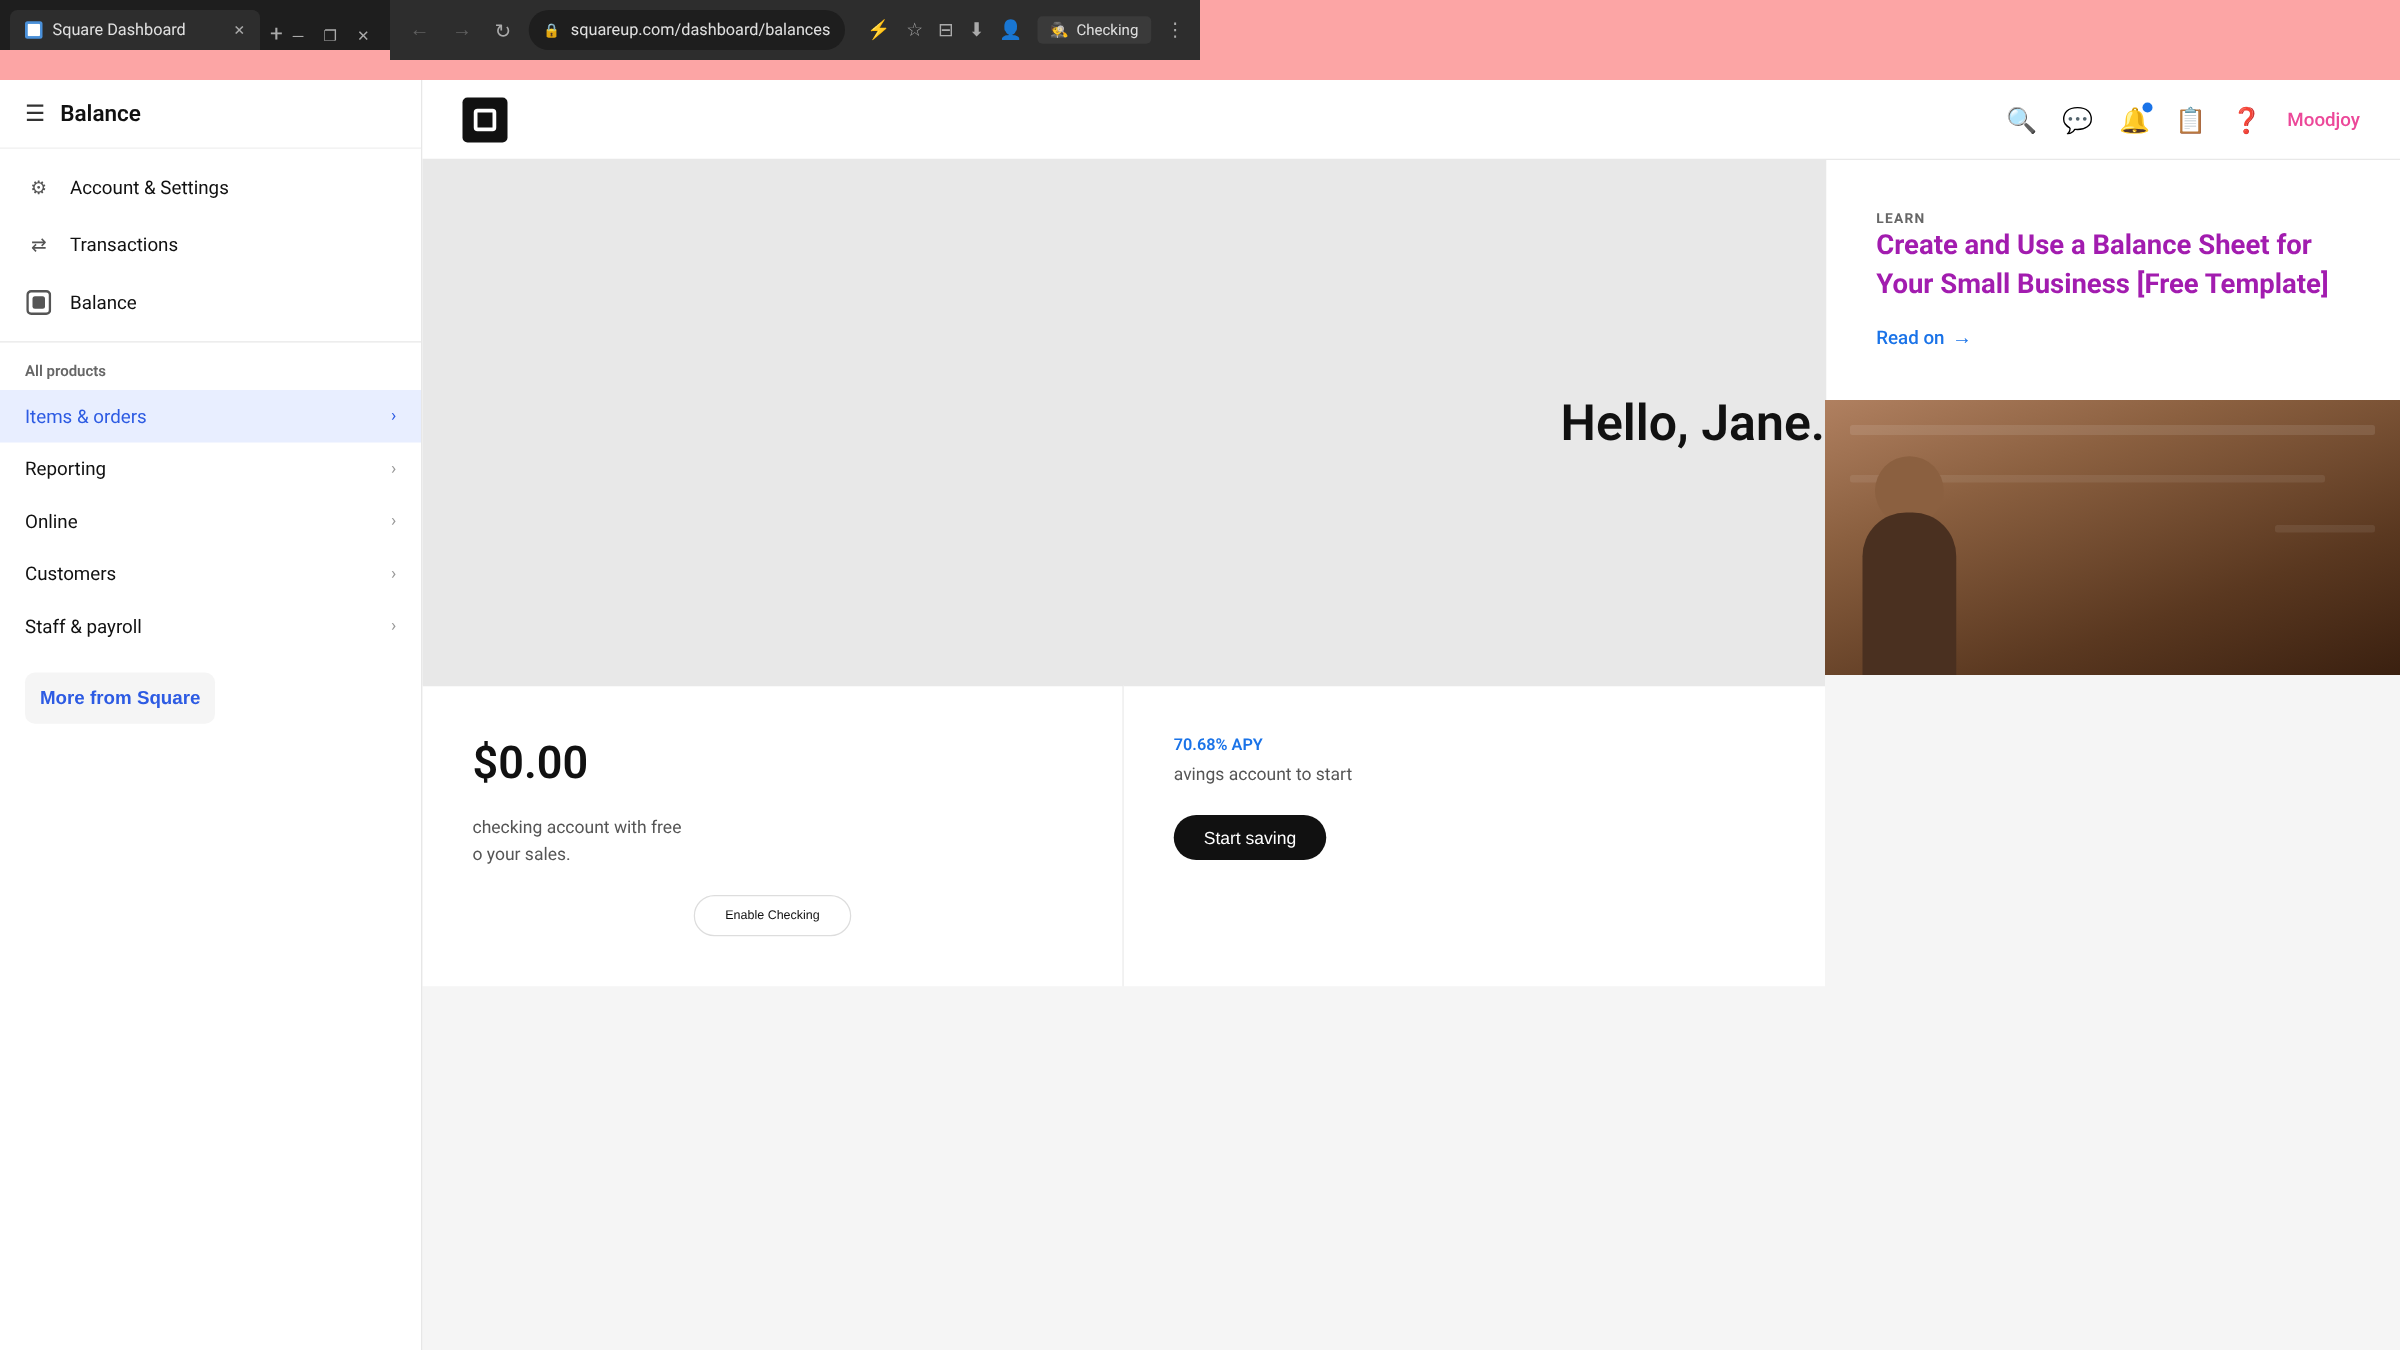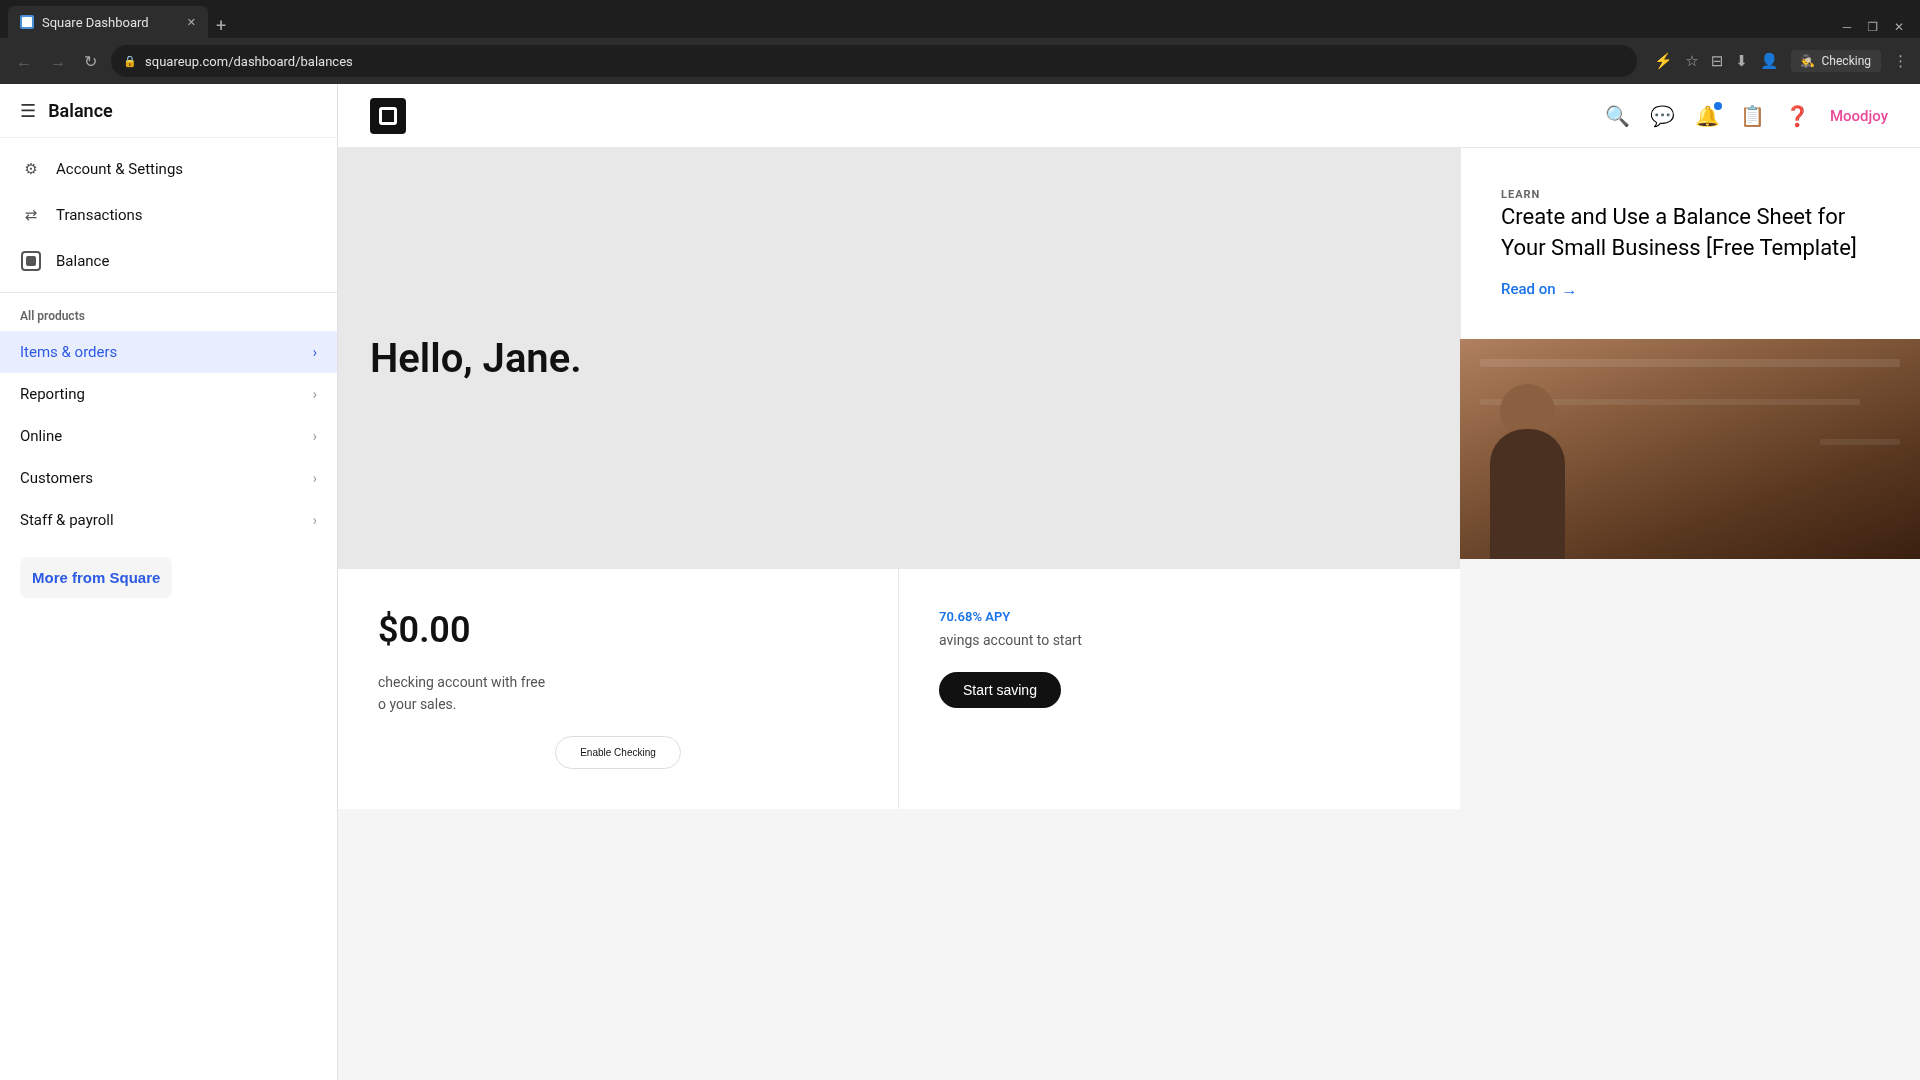--- a/index.html
+++ b/index.html
@@ -1,19 +1,19 @@
 <!DOCTYPE html>
 <html><head>
   <meta charset="utf-8">
   <style>
     * { margin: 0; padding: 0; box-sizing: border-box; }
     body { font-family: -apple-system, BlinkMacSystemFont, 'Segoe UI', Roboto, sans-serif; background: #fff; width: 1920px; height: 1080px; overflow: hidden; display: flex; flex-direction: column; }
 
     
-    .browser-chrome { background: #14b8a6; height: 84px; display: flex; flex-direction: column; }
+    .browser-chrome { background: #fca5a5; height: 64px; display: flex; }
     .browser-tabs { background: #1e1e1e; height: 40px; display: flex; align-items: flex-end; padding: 0 8px; }
     .browser-tab { background: #2d2d2d; color: #e0e0e0; font-size: 13px; padding: 0 12px; height: 32px; display: flex; align-items: center; gap: 8px; border-radius: 6px 6px 0 0; min-width: 200px; }
     .browser-tab .tab-favicon { width: 14px; height: 14px; background: #4a90d9; border-radius: 2px; display: flex; align-items: center; justify-content: center; }
     .browser-tab .tab-close { margin-left: auto; opacity: 0.7; cursor: pointer; font-size: 11px; }
     .browser-new-tab { color: #aaa; font-size: 18px; padding: 0 8px; cursor: pointer; margin-bottom: 2px; }
     .tab-controls { margin-left: auto; display: flex; gap: 16px; align-items: center; padding-right: 8px; padding-bottom: 4px; }
     .win-btn { color: #aaa; font-size: 12px; cursor: pointer; }
 
     .browser-toolbar { background: #2d2d2d; height: 48px; display: flex; align-items: center; padding: 0 12px; gap: 10px; }
     .nav-btn { color: #aaa; cursor: pointer; font-size: 16px; padding: 4px; }
@@ -57,21 +57,21 @@
     .top-nav-icons { display: flex; align-items: center; gap: 20px; }
     .top-nav-icon { color: #555; font-size: 20px; cursor: pointer; position: relative; }
     .notification-dot { position: absolute; top: -2px; right: -2px; width: 8px; height: 8px; background: #1a73e8; border-radius: 50%; }
     .user-name { font-size: 15px; font-weight: 500; color: #ec4899; cursor: pointer; }
 
     
     .main-body { flex: 1; display: flex; overflow: hidden; }
     .main-content { flex: 1; overflow-y: auto; padding: 0; }
     
     
-    .hero-section { background: #e8e8e8; height: 420px; display: flex; align-items: center; justify-content: flex-start; position: relative; padding-left: 32px; }
+    .hero-section { background: #e8e8e8; height: 420px; display: flex; align-items: center; justify-content: flex-end; position: relative; }
     .hero-greeting { font-size: 40px; font-weight: 600; color: #111; }
 
     
     .content-area { padding: 0; display: grid; grid-template-columns: 1fr 1fr; }
     
     
     .balance-section { background: #fff; padding: 40px; border-right: 1px solid #e8e8e8; border-top: 1px solid #e8e8e8; }
     .balance-amount { font-size: 36px; font-weight: 600; color: #111; text-align: left; margin-bottom: 20px; }
     .balance-desc { font-size: 14px; color: #555; line-height: 1.6; }
     .enable-checking-btn { background: #fff; border: 1px solid #ddd; border-radius: 20px; padding: 10px 24px; font-size: 10px; color: #111; cursor: pointer; font-weight: 500; }
@@ -80,21 +80,21 @@
     .savings-section { background: #fff; padding: 40px; border-top: 1px solid #e8e8e8; }
     .apy-badge { color: #1a73e8; font-size: 13px; font-weight: 600; }
     .savings-desc { font-size: 14px; color: #555; margin-top: 8px; }
     .start-saving-btn { background: #111; color: #fff; border: none; border-radius: 20px; padding: 10px 24px; font-size: 14px; cursor: pointer; font-weight: 500; margin-top: 24px; }
 
     
     .right-panel { width: 460px; display: flex; flex-direction: column; overflow-y: auto; background: #f5f5f5; }
     
     .learn-card { background: #fff; margin: 0; padding: 40px; border-left: 1px solid #e8e8e8; }
     .learn-label { font-size: 11px; font-weight: 700; color: #666; letter-spacing: 1px; text-transform: uppercase; margin-bottom: 1px; }
-    .learn-title { font-size: 22px; font-weight: 400; color: #000000; line-height: 1.4; margin-bottom: 16px; }
+    .learn-title { font-size: 22px; font-weight: 700; color: #a21caf; line-height: 1.4; margin-bottom: 16px; }
     .read-on-link { display: flex; align-items: center; gap: 6px; color: #1a73e8; font-size: 15px; font-weight: 500; cursor: pointer; text-decoration: none; }
     .read-on-arrow { font-size: 16px; }
     
     .video-thumbnail { width: 100%; height: 220px; background: linear-gradient(135deg, #8B7355, #6B5A45); display: flex; align-items: center; justify-content: center; position: relative; overflow: hidden; }
     
     
     .sidebar-scrollable::-webkit-scrollbar { width: 4px; }
     .sidebar-scrollable::-webkit-scrollbar-track { background: transparent; }
     .sidebar-scrollable::-webkit-scrollbar-thumb { background: #ccc; border-radius: 2px; }
   </style>

